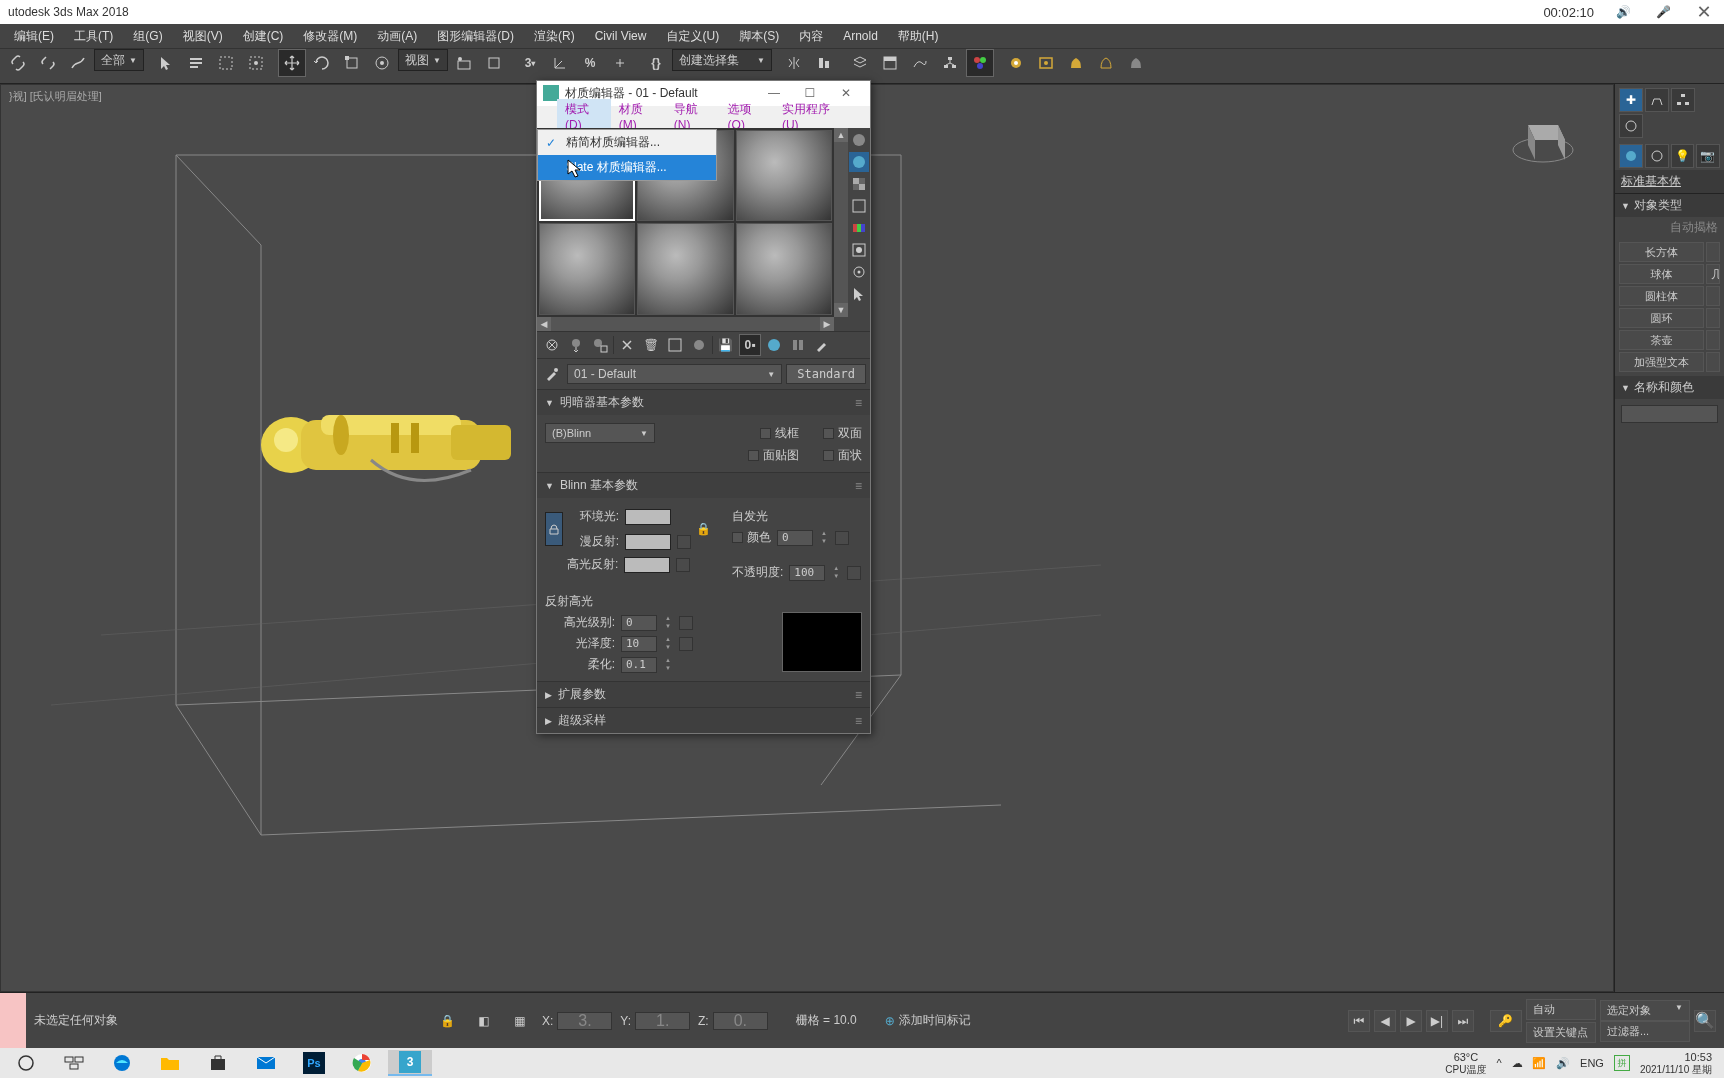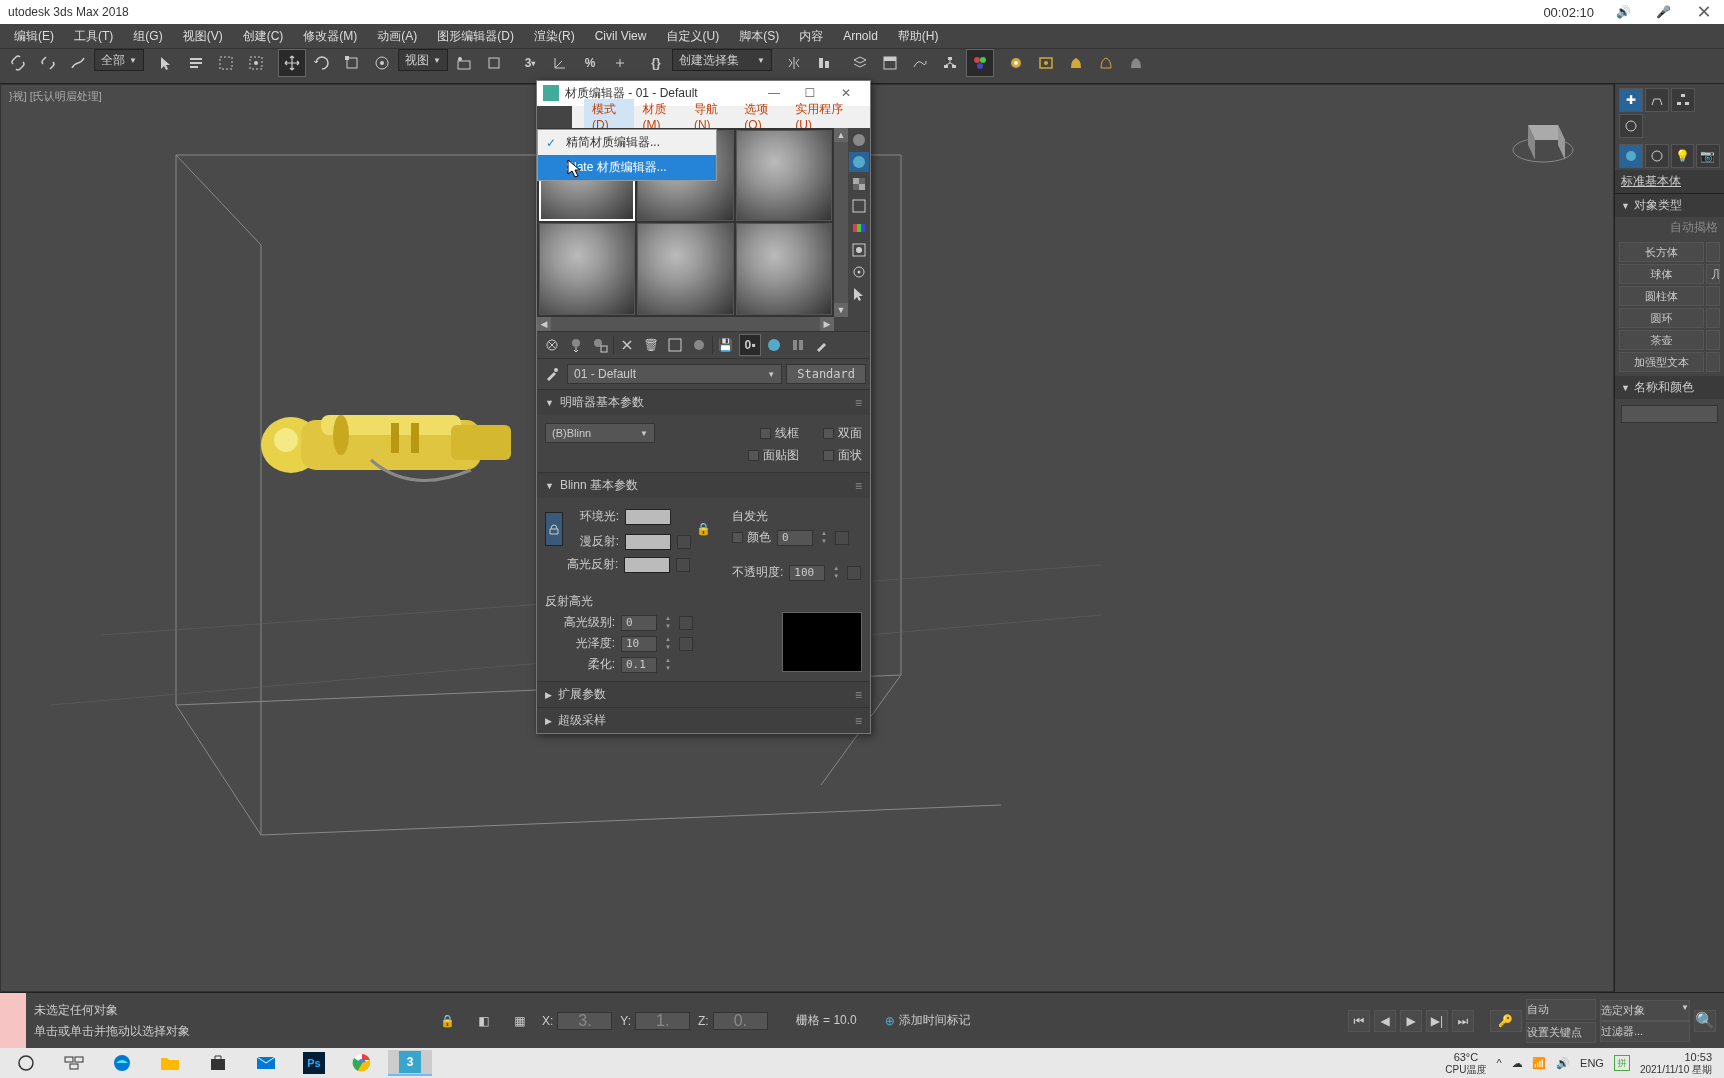--- a/index.html
+++ b/index.html
@@ -32,33 +32,33 @@
 .cp-checkbox-row { display: flex; align-items: center; justify-content: flex-end; gap: 4px; padding: 2px 6px; color: #888; }
 .status-area { height: 56px; background: #444; border-top: 1px solid #222; display: flex; align-items: center; }
 .status-left { width: 26px; height: 100%; background: #f7c4c4; }
 .status-texts { padding: 0 8px; flex: 0 0 auto; width: 400px; }
 .status-line { color: #ccc; padding: 2px 0; }
 .status-center { flex: 1; display: flex; align-items: center; gap: 8px; padding: 0 8px; }
 .coord-group { display: flex; align-items: center; gap: 4px; }
 .coord-input { background: #555; border: 1px solid #333; width: 55px; height: 18px; padding: 0 20px; color: #888; font-size: 16px; }
 .status-right { display: flex; align-items: center; gap: 4px; padding: 0 8px; }
 .play-btn { width: 22px; height: 22px; background: #4a4a4a; border: 1px solid #555; display: flex; align-items: center; justify-content: center; color: #ccc; }
-.sr-dropdown { background: #4a4a4a; border: 1px solid #555; padding: 2px 0; min-width: 70px; color: #ccc; font-size: 11px; }
+.sr-dropdown { background: #4a4a4a; border: 1px solid #555; padding: 2px 6px; min-width: 70px; color: #ccc; font-size: 11px; }
 .taskbar { height: 30px; background: #e8e8e8; display: flex; align-items: center; padding: 0 4px; gap: 4px; }
 .tb-item { width: 44px; height: 26px; display: flex; align-items: center; justify-content: center; cursor: pointer; }
 .tb-item.active { background: #ccc; border-bottom: 2px solid #76b9ed; }
 .tray { margin-left: auto; display: flex; align-items: center; gap: 10px; padding: 0 8px; color: #333; font-size: 11px; }
 
 
 .mat-editor { position: absolute; left: 536px; top: 80px; width: 335px; height: 654px; background: #444; border: 1px solid #777; box-shadow: 2px 2px 8px rgba(0,0,0,0.5); z-index: 100; display: flex; flex-direction: column; }
 .mat-titlebar { background: #fff; height: 26px; display: flex; align-items: center; padding: 0 6px; color: #333; gap: 6px; }
 .mat-title-icon { width: 16px; height: 16px; background: #4a9; }
 .mat-win-btns { margin-left: auto; display: flex; gap: 0; }
 .mat-win-btn { width: 36px; height: 24px; display: flex; align-items: center; justify-content: center; color: #666; cursor: pointer; }
-.mat-menubar { background: #f0f0f0; height: 22px; display: flex; align-items: center; padding: 0 12px; color: #c2410c; margin-left: 35px; }
+.mat-menubar { background: #f0f0f0; height: 22px; display: flex; align-items: center; padding: 0 20px; color: #a21caf; }
 .mat-menu-item { padding: 2px 8px; cursor: pointer; }
 .mat-menu-item.active { background: #d0e4f5; }
 .mat-dropdown-menu { position: absolute; top: 48px; left: 0; background: #f0f0f0; border: 1px solid #999; min-width: 180px; z-index: 200; }
 .mat-dm-item { padding: 4px 28px; color: #333; cursor: pointer; display: flex; align-items: center; position: relative; }
 .mat-dm-item.highlighted { background: #2584d8; color: #fff; }
 .mat-dm-check { position: absolute; left: 8px; color: #2584d8; }
 .mat-samples-wrap { display: flex; height: 200px; }
 .mat-samples { flex: 1; display: grid; grid-template-columns: repeat(3, 1fr); grid-template-rows: repeat(2, 1fr); gap: 2px; padding: 2px; background: #333; overflow: hidden; }
 .mat-sample { background: radial-gradient(circle at 40% 35%, #bbb 0%, #999 30%, #666 65%, #333 100%); border: 1px solid #555; position: relative; }
 .mat-sample.selected { border: 2px solid #fff; }
@@ -411,21 +411,20 @@
     <div style="padding:6px;display:flex;gap:4px;">
       <div style="flex:1;height:18px;background:#555;border:1px solid #333;"></div>
     </div>
   </div>
 </div>
 
 <div class="status-area">
   <div class="status-left"></div>
   <div class="status-texts">
     <div class="status-line">未选定任何对象</div>
-    <div class="status-line">单击或单击并拖动以选择对象</div>
   </div>
   <div class="status-center">
     <div class="tb-btn">🔒</div>
     <div class="tb-btn">◧</div>
     <div class="tb-btn">▦</div>
     <div class="coord-group">
         <span>X:</span>
         <input class="coord-input" value="3.091" style="">
       </div>
     <div class="coord-group">

